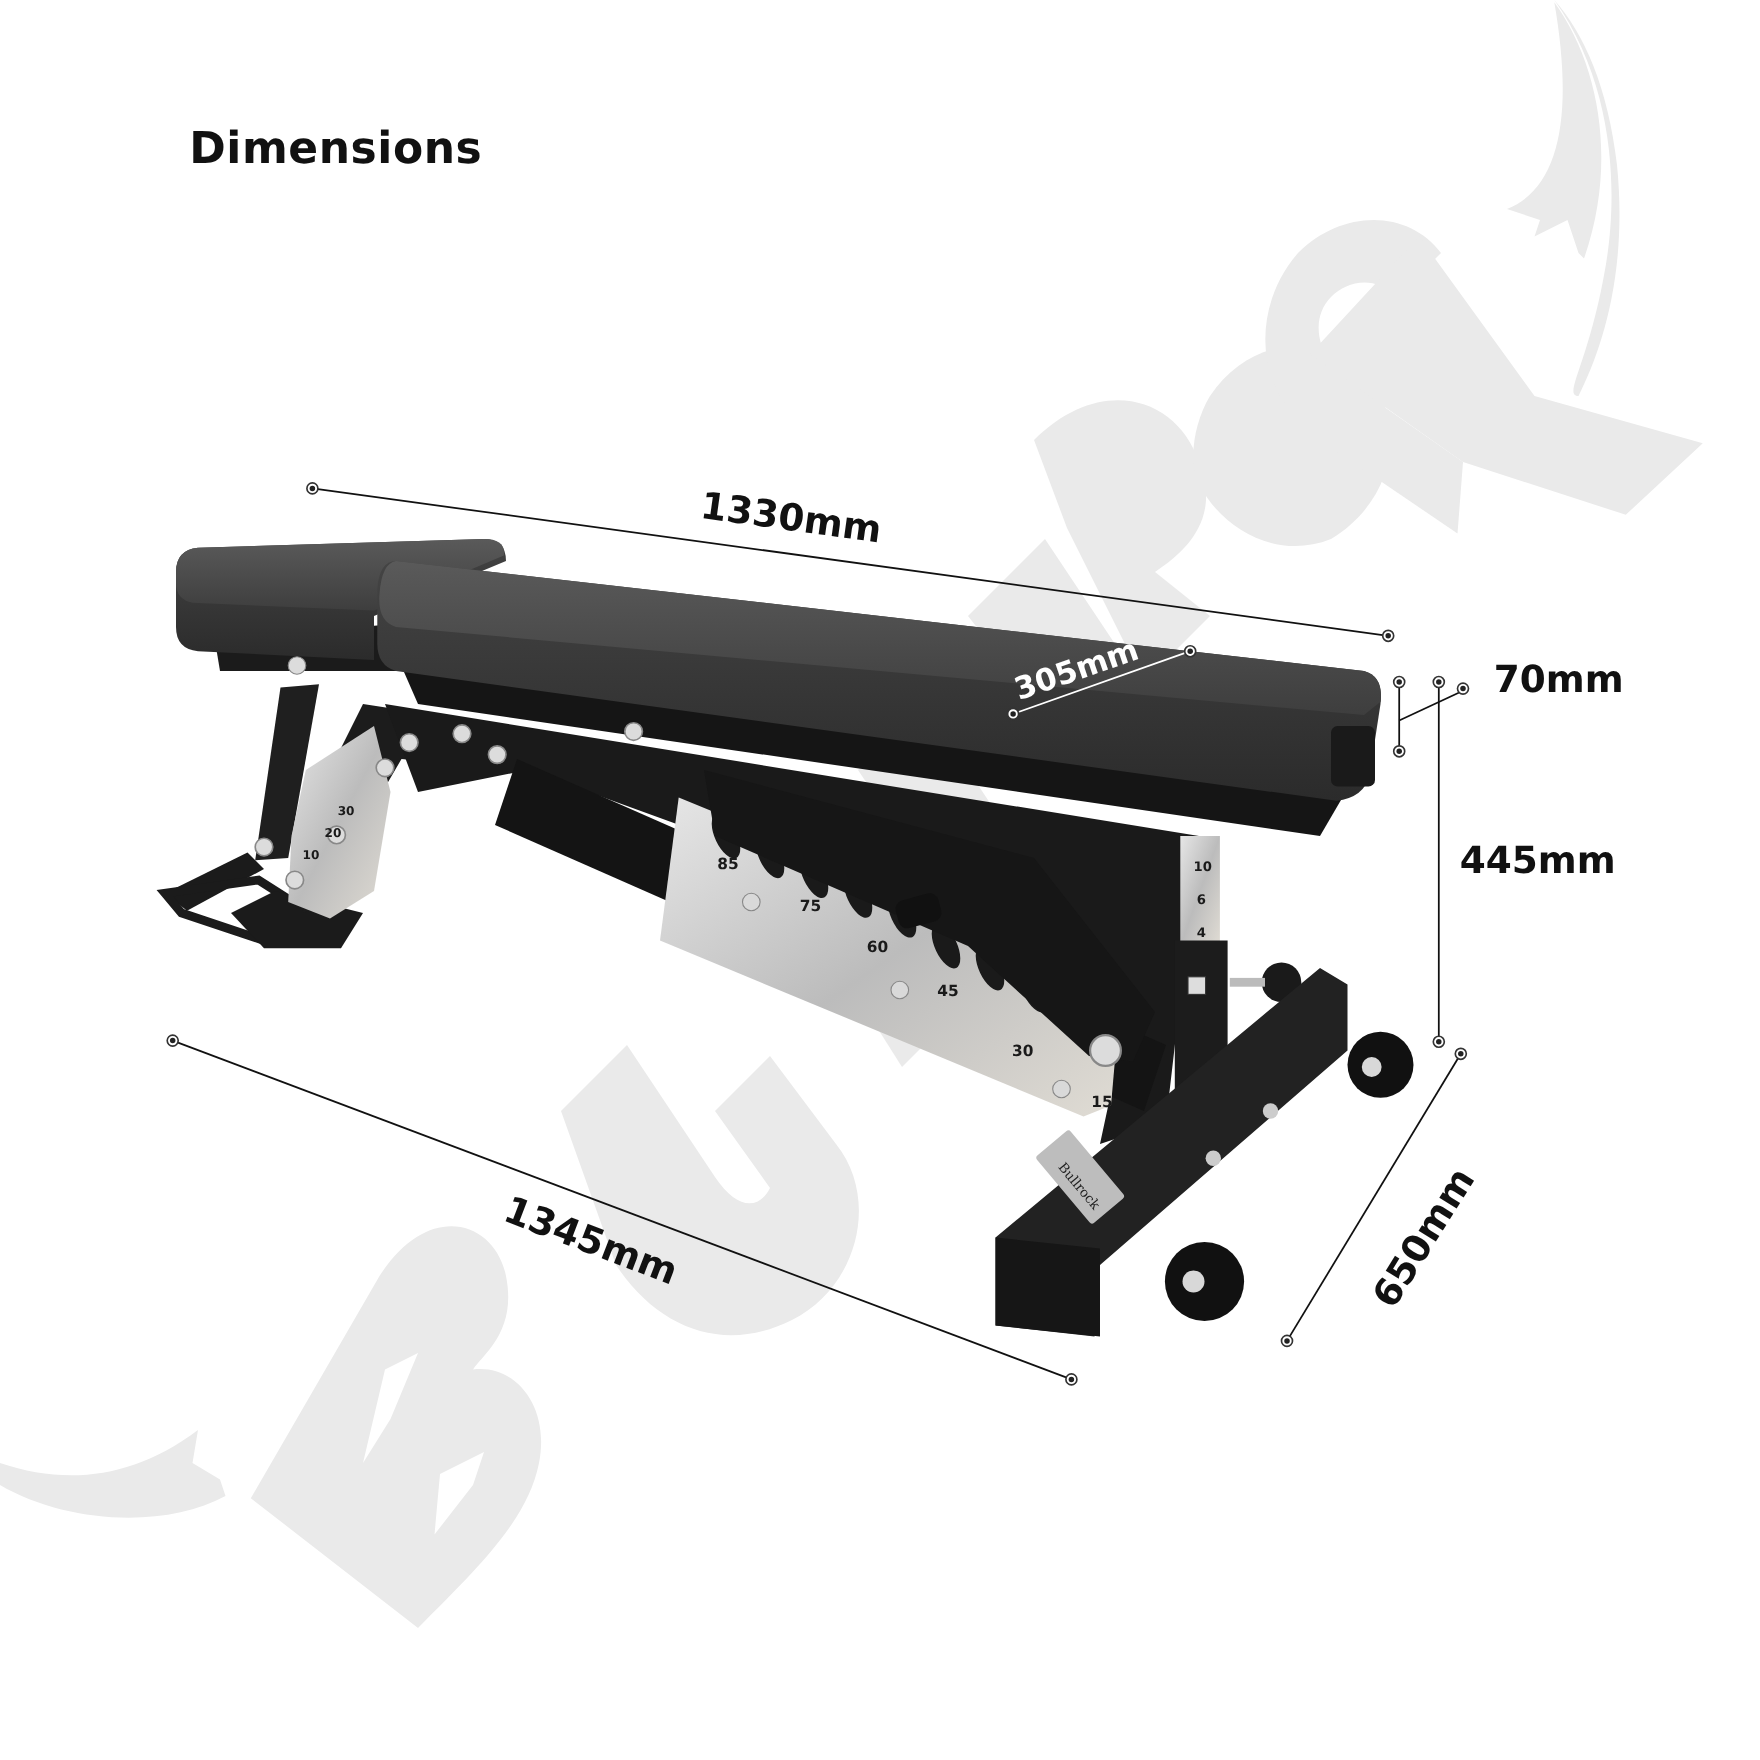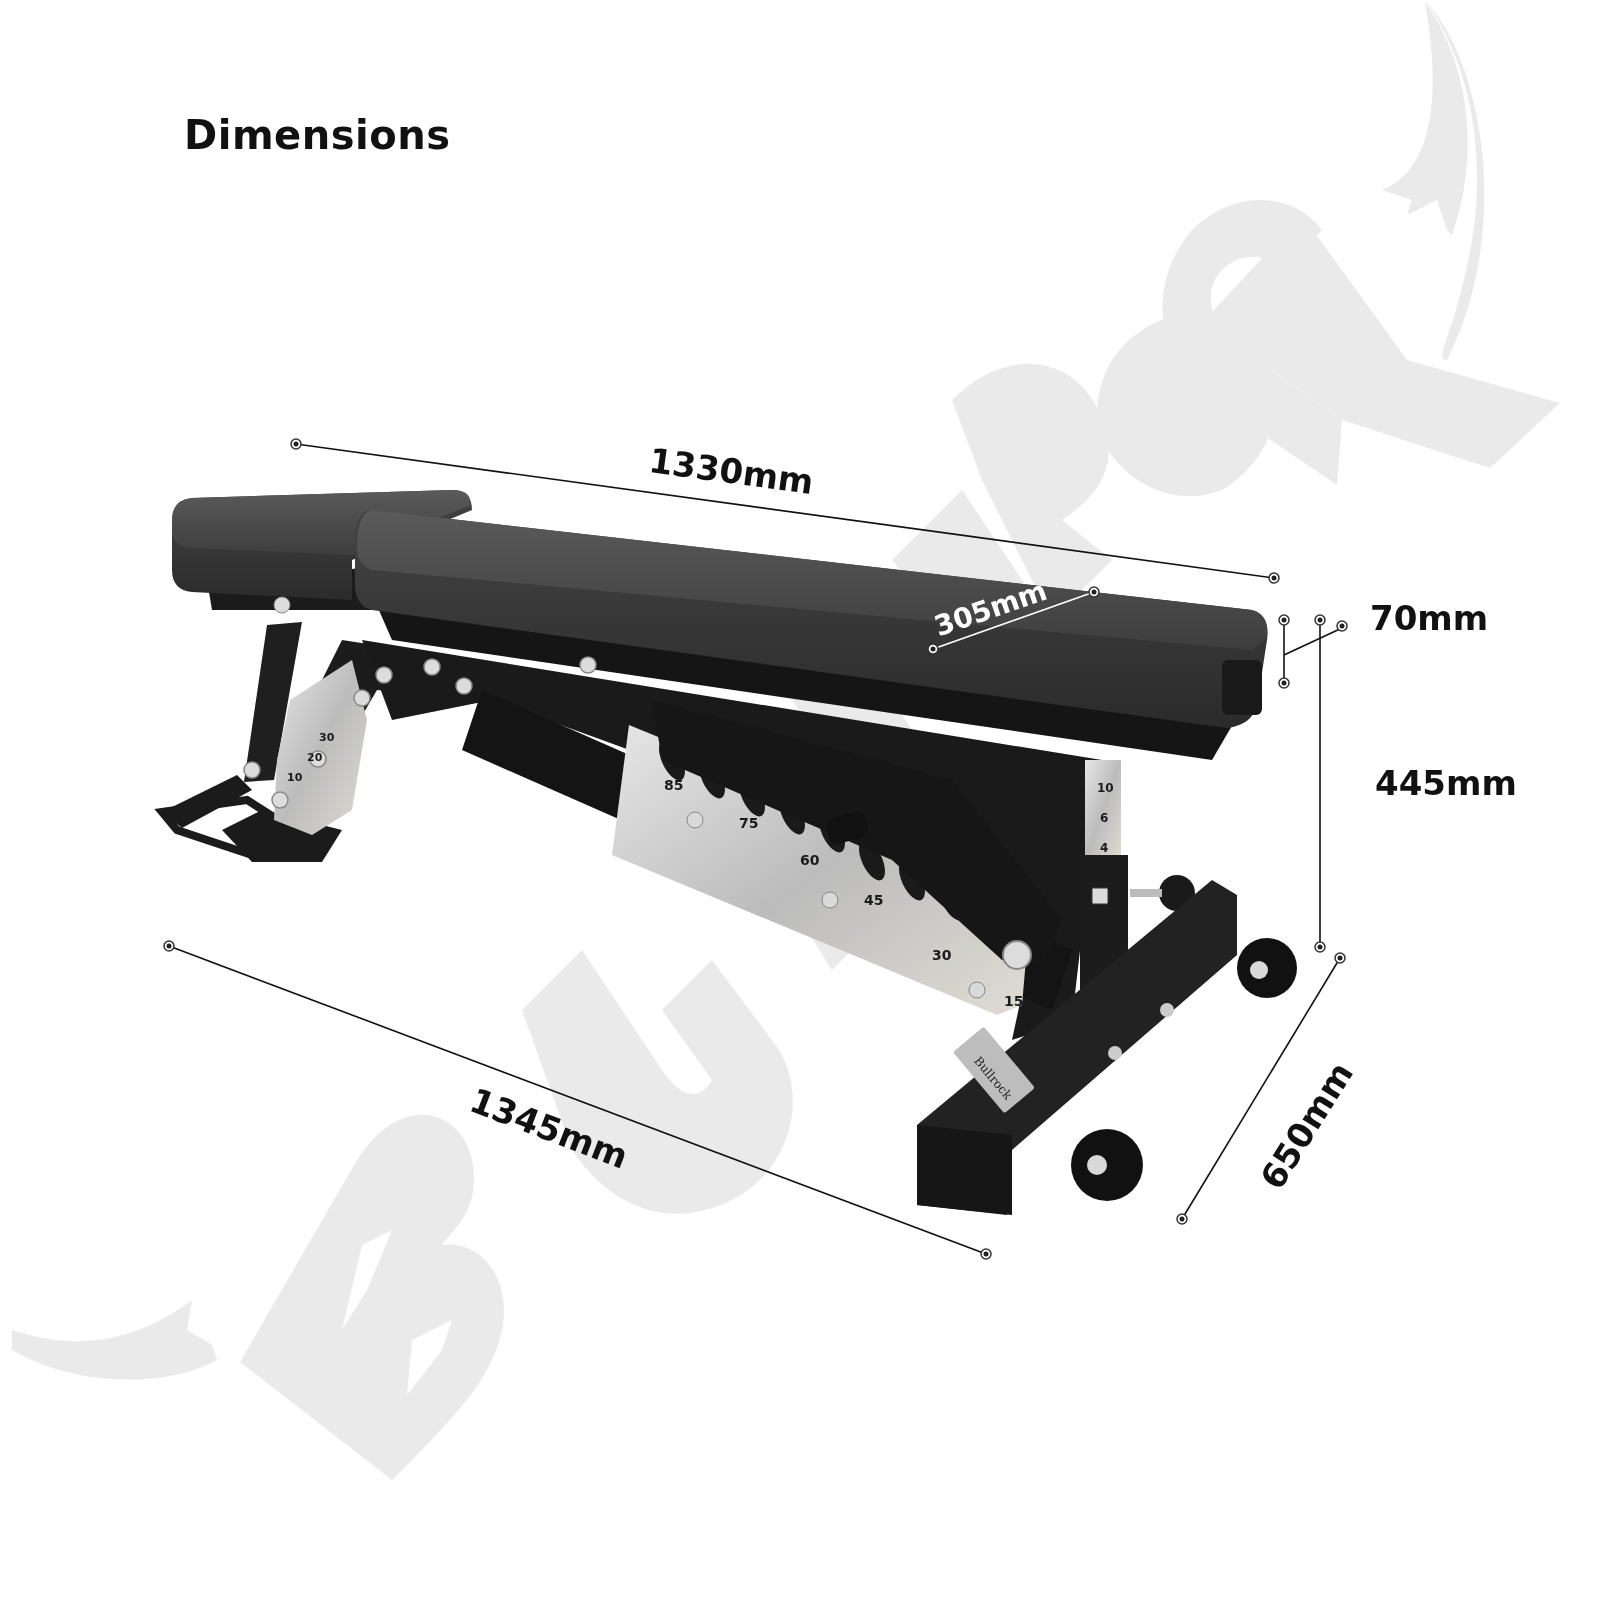--- a/index.html
+++ b/index.html
@@ -1,17 +1,17 @@
 <!DOCTYPE html>
 <html><head>
   <meta charset="utf-8">
   <style>
     html, body { margin: 0; padding: 0; background: #ffffff; }
     body { width: 1600px; height: 1600px; position: relative; overflow: hidden; font-family: "DejaVu Sans", sans-serif; }
-    .stage { position: absolute; left: 12px; top: 0; width: 1519px; height: 1600px; }
+    .stage { position: absolute; left: 0; top: 0; width: 1519px; height: 1600px; }
     .title {
       position: absolute; left: 172px; top: 112px;
       font-family: "DejaVu Sans", sans-serif; font-weight: 700; font-size: 40px;
       color: #111111; letter-spacing: 0.5px; margin: 0;
     }
     .dim-label {
       position: absolute; font-family: "DejaVu Sans", sans-serif; font-weight: 700;
       font-size: 34px; color: #111111; white-space: nowrap; transform-origin: left top;
     }
     .dim-label.white { color: #ffffff; font-size: 28px; }
@@ -214,17 +214,17 @@
       <text x="1085" y="792">10</text>
       <text x="1088" y="822">6</text>
       <text x="1088" y="852">4</text>
     </g>
     <text x="962" y="1080" font-family="DejaVu Serif, serif" font-size="12" fill="#222" transform="rotate(50 982 1070)">Bullrock</text>
   </svg>
 
   <div class="dim-label" style="left:640px; top:440px; transform: rotate(7.8deg);">1330mm</div>
   <div class="dim-label white" style="left:918px; top:612px; transform: rotate(-19deg);">305mm</div>
   <div class="dim-label" style="left:1358px; top:598px;text-align:center;">70mm</div>
-  <div class="dim-label" style="left:1327px; top:763px;margin-left:36px;">445mm</div>
+  <div class="dim-label" style="left:1327px; top:763px;">445mm</div>
   <div class="dim-label" style="left:1240px; top:1175px; transform: rotate(-58deg);">650mm</div>
   <div class="dim-label" style="left:467px; top:1080px; transform: rotate(21deg);">1345mm</div>
 
 </div>
 
 </body></html>

